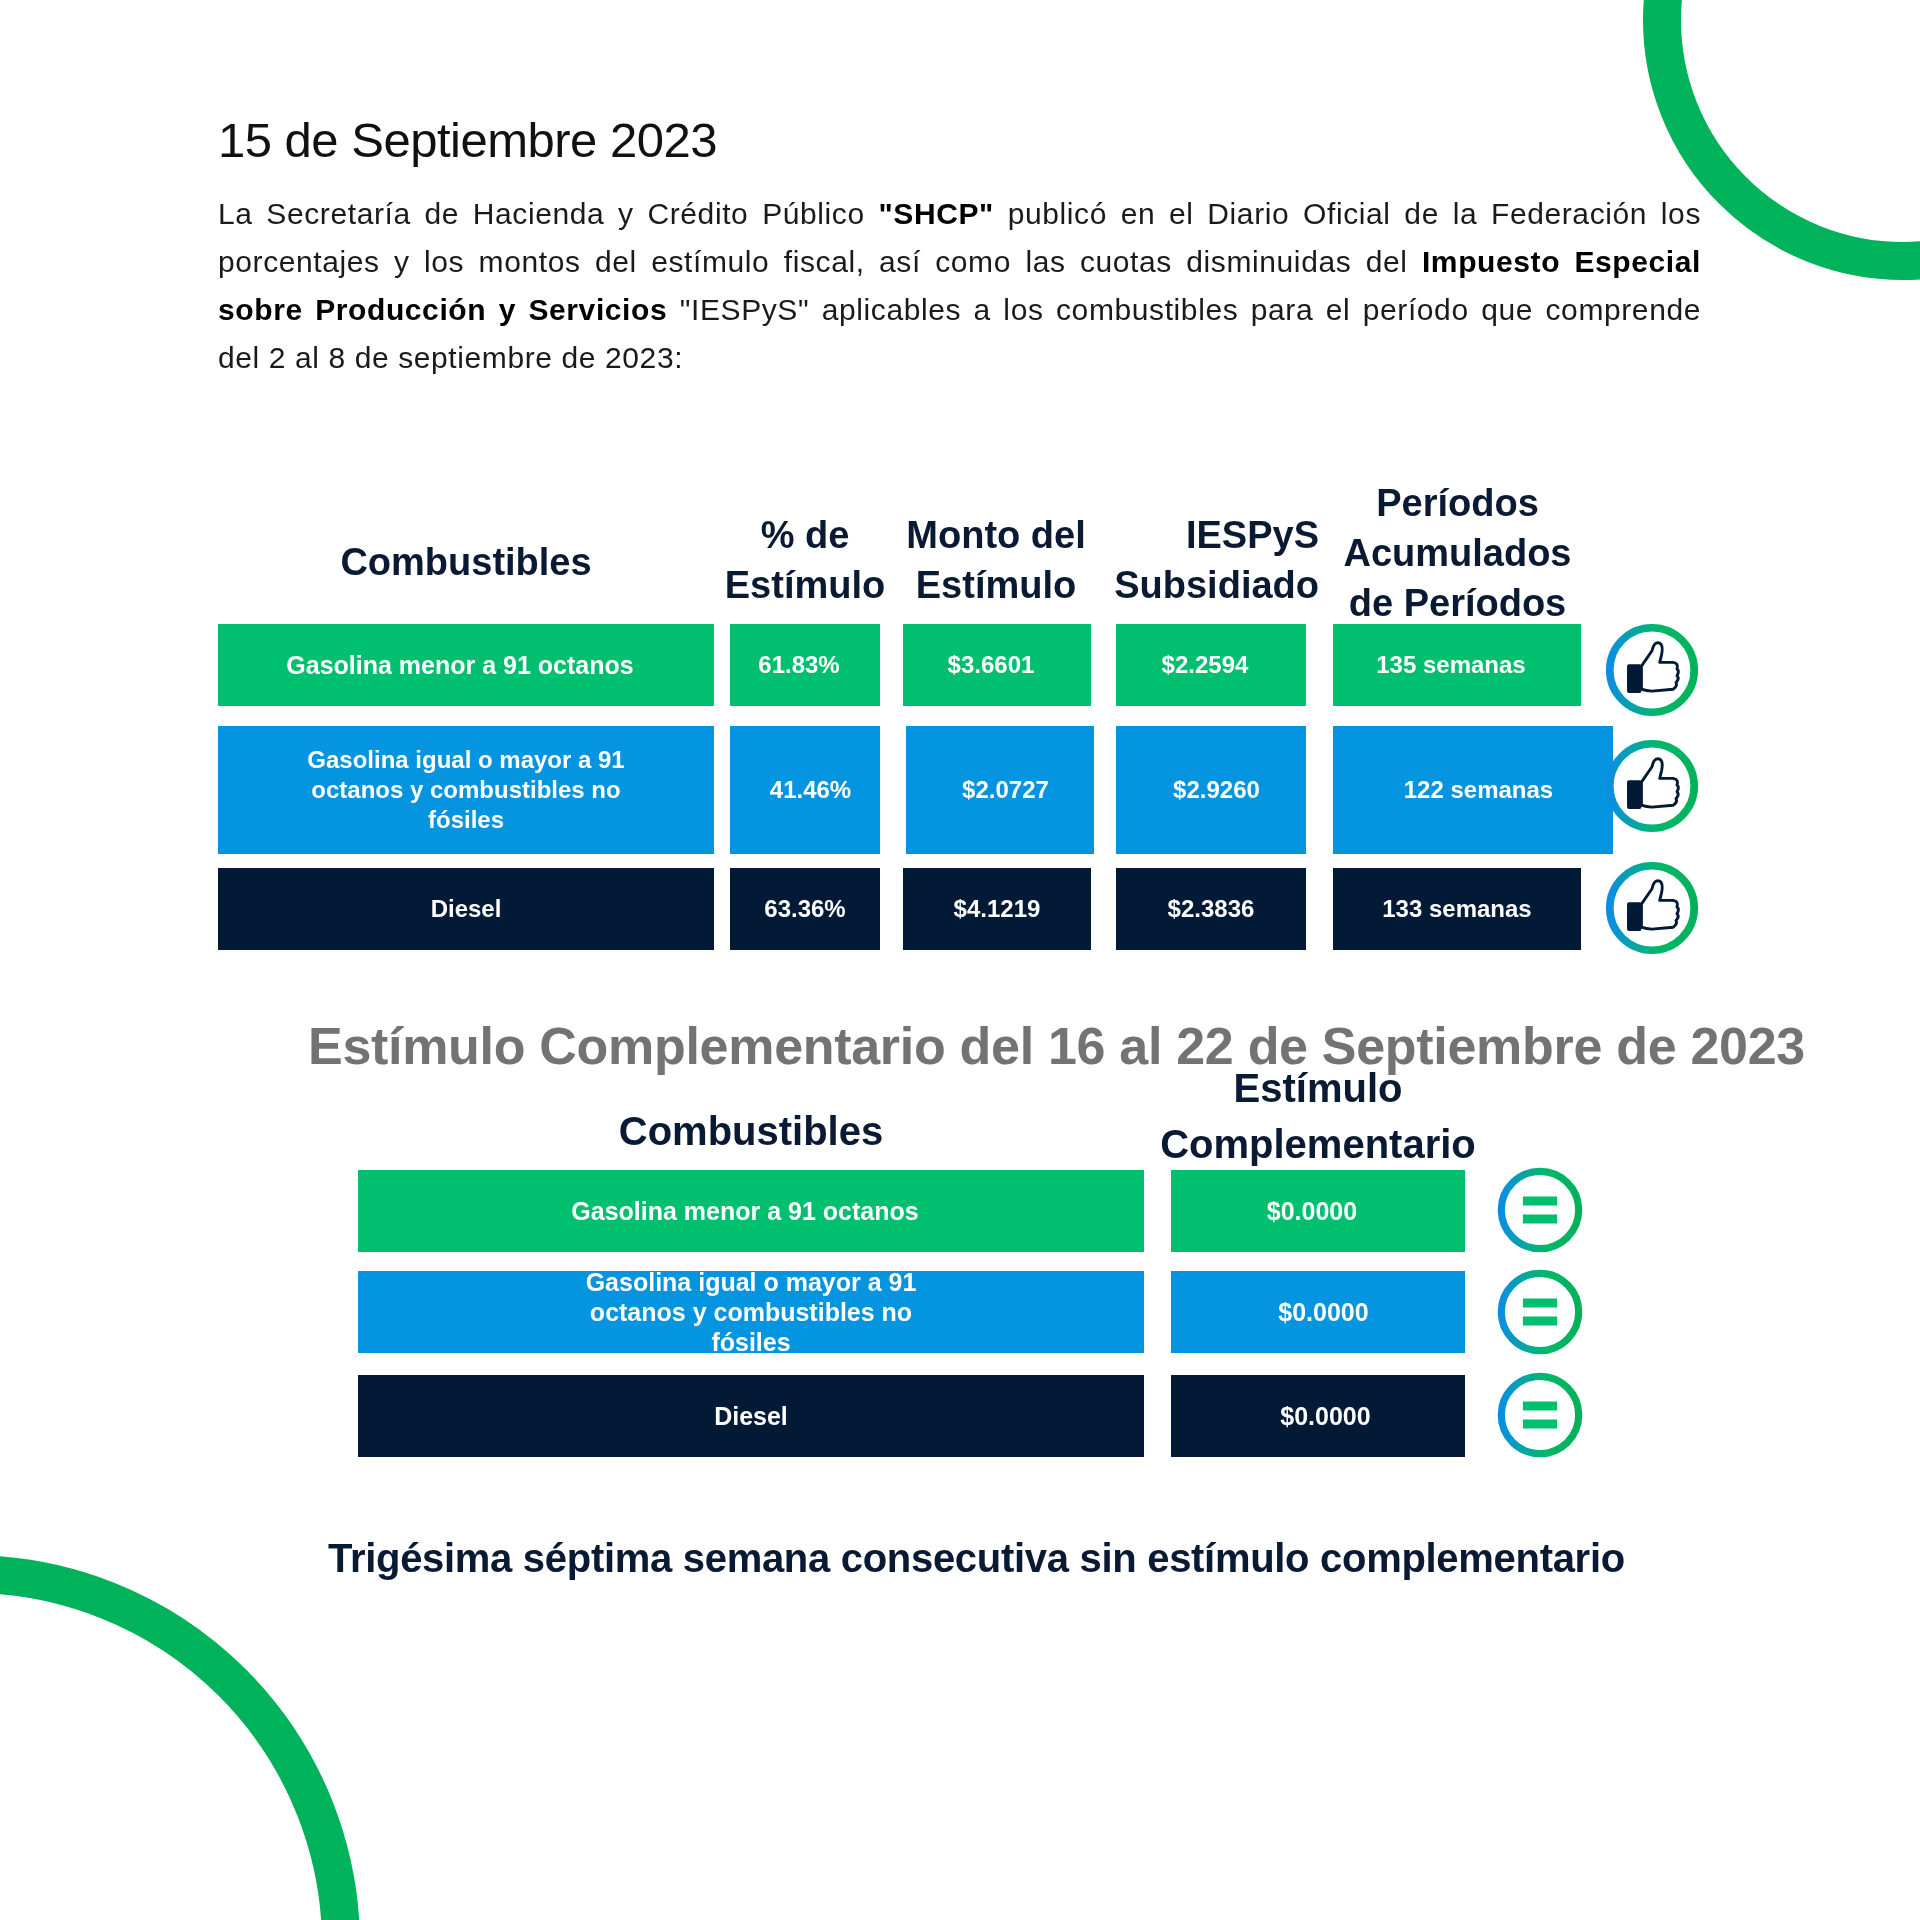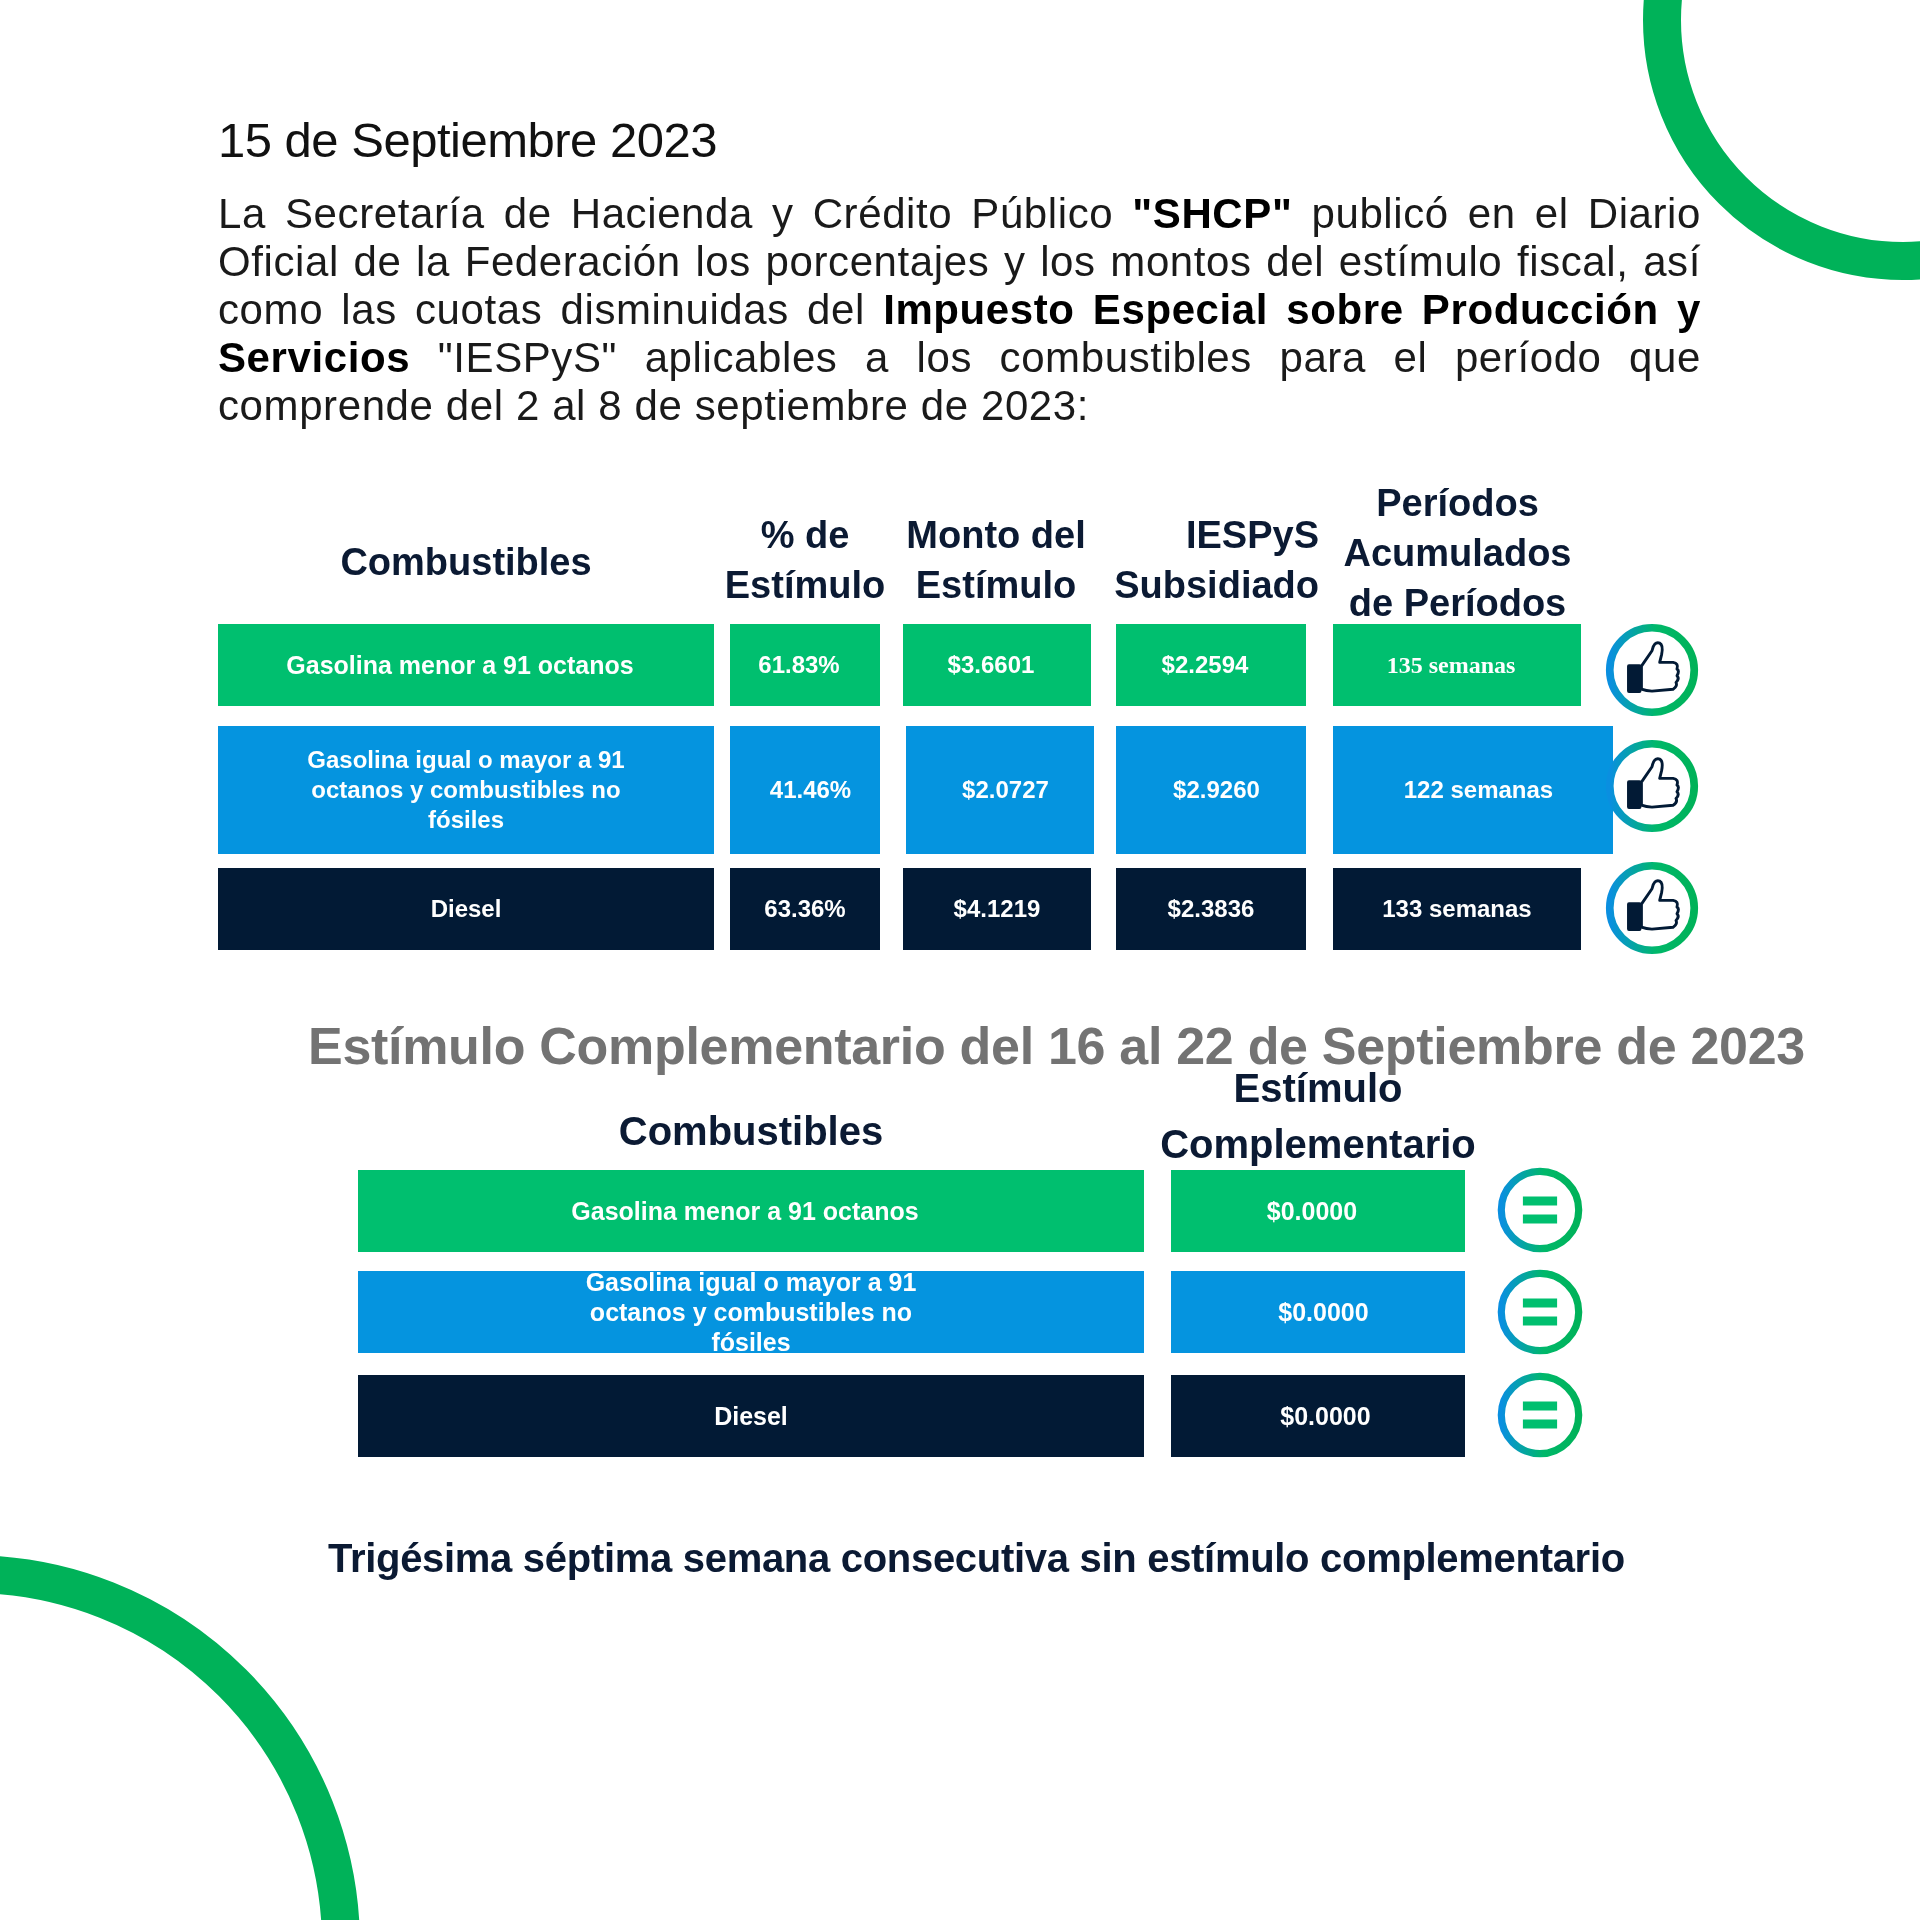--- a/index.html
+++ b/index.html
@@ -5,21 +5,21 @@
   html, body { margin: 0; padding: 0; }
   body {
     width: 1920px; height: 1920px; position: relative; overflow: hidden;
     background: #ffffff; font-family: "Liberation Sans", sans-serif; color: #0b1a33;
   }
   .deco-ring { position: absolute; border-radius: 50%; border: 38px solid #00b259; box-sizing: border-box; }
   .ring-tr { width: 520px; height: 520px; left: 1643px; top: -240px; }
   .ring-bl { width: 780px; height: 780px; left: -420px; top: 1555px; }
 
   .date-title { position: absolute; left: 218px; top: 112px; font-size: 49px; color: #111; font-family: "Liberation Sans", sans-serif; letter-spacing: -0.5px; }
-  .intro { position: absolute; left: 218px; top: 190px; width: 1483px; font-size: 42px; line-height: 48px; color: #1a1a1a; text-align: justify; letter-spacing: 0.6px; }
+  .intro { position: absolute; left: 218px; top: 190px; width: 1483px; font-size: 30px; line-height: 48px; color: #1a1a1a; text-align: justify; letter-spacing: 0.6px; }
   .intro b { font-weight: bold; color: #000; }
 
   .hdr { position: absolute; font-weight: bold; color: #0b1a33; text-align: center; font-size: 38px; line-height: 50px; }
   .cell {
     position: absolute; display: flex; align-items: center; justify-content: center;
     text-align: center; color: #fff; font-weight: bold; font-size: 24px; line-height: 30px; box-sizing: border-box; padding: 0 20px;
   }
   .green { background: #00bf6f; padding-left: 8px; }
   .blue { background: #0594df; padding-left: 31px; }
   .navy { background: #021a35; }
@@ -43,21 +43,21 @@
 <div class="hdr" style="left:218px; top:537px; width:496px;">Combustibles</div>
 <div class="hdr" style="left:720px; top:510px; width:170px;">% de Estímulo</div>
 <div class="hdr" style="left:898px; top:510px; width:196px;">Monto del Estímulo</div>
 <div class="hdr" style="left:1105px; top:510px; width:214px;text-align:right;">IESPyS Subsidiado</div>
 <div class="hdr" style="left:1330px; top:478px; width:255px;">Períodos Acumulados de Períodos</div>
 
 <div class="cell green" style="left:218px; top:624px; width:496px; height:82px; font-size:25px;">Gasolina menor a 91 octanos</div>
 <div class="cell green" style="left:730px; top:624px; width:150px; height:82px;">61.83%</div>
 <div class="cell green" style="left:903px; top:624px; width:188px; height:82px;">$3.6601</div>
 <div class="cell green" style="left:1116px; top:624px; width:190px; height:82px;">$2.2594</div>
-<div class="cell green" style="left:1333px; top:624px; width:248px; height:82px;font-family:Liberation Serif, serif;">135 semanas</div>
+<div class="cell green" style="left:1333px; top:624px; width:248px; height:82px;">135 semanas</div>
 
 <div class="cell blue" style="left:218px; top:726px; width:496px; height:128px; padding:0 60px;">Gasolina igual o mayor a 91 octanos y combustibles no fósiles</div>
 <div class="cell blue" style="left:730px; top:726px; width:150px; height:128px;">41.46%</div>
 <div class="cell blue" style="left:906px; top:726px; width:188px; height:128px;">$2.0727</div>
 <div class="cell blue" style="left:1116px; top:726px; width:190px; height:128px;">$2.9260</div>
 <div class="cell blue" style="left:1333px; top:726px; width:280px; height:128px;">122 semanas</div>
 
 <div class="cell navy" style="left:218px; top:868px; width:496px; height:82px;">Diesel</div>
 <div class="cell navy" style="left:730px; top:868px; width:150px; height:82px;">63.36%</div>
 <div class="cell navy" style="left:903px; top:868px; width:188px; height:82px;">$4.1219</div>

